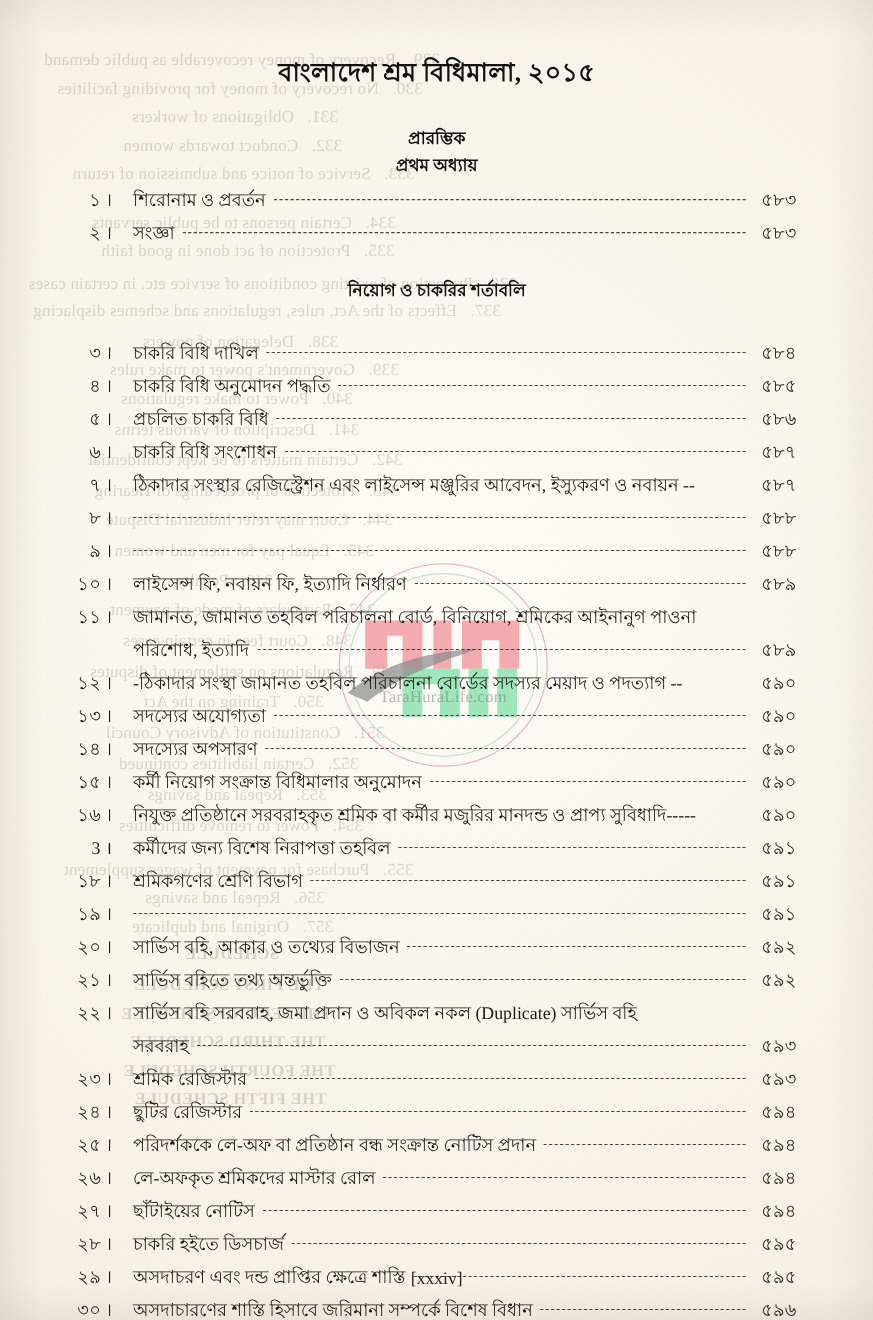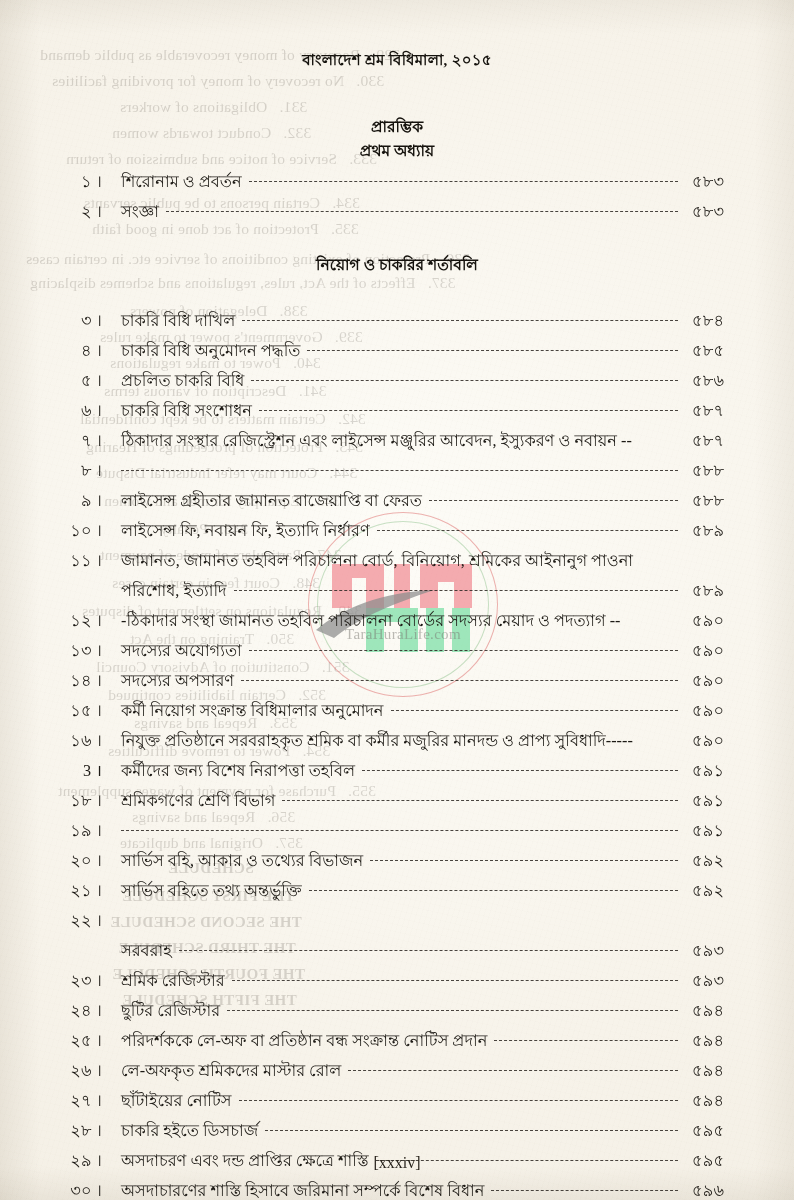--- a/index.html
+++ b/index.html
@@ -115,21 +115,21 @@
     position: absolute;
     inset: 0;
     color: #1d1a15;
   }
   .doc-title {
     position: absolute;
     top: 48px;
     left: 0;
     width: 100%;
     text-align: center;
-    font-size: 15px;
+    font-size: 23px;
     font-weight: bold;
     letter-spacing: .3px;
     color: #15120d;
   }
 
   .chapter {
     position: absolute;
     left: 0;
     width: 100%;
     text-align: center;
@@ -335,21 +335,20 @@
           </div>
           <div class="row">
             <span class="num">৮ ।</span>
             <span class="dandaspace"></span>
             <span class="leader"></span>
             <span class="pg">৫৮৮</span>
           </div>
           <div class="row">
             <span class="num">৯ ।</span>
             <span class="dandaspace"></span>
-            <span class="label">লাইসেন্স গ্রহীতার জামানত বাজেয়াপ্তি বা ফেরত</span>
             <span class="leader"></span>
             <span class="pg">৫৮৮</span>
           </div>
           <div class="row">
             <span class="num">১০ ।</span>
             <span class="dandaspace"></span>
             <span class="label">লাইসেন্স ফি, নবায়ন ফি, ইত্যাদি নির্ধারণ</span>
             <span class="leader"></span>
             <span class="pg">৫৮৯</span>
           </div>
@@ -432,20 +431,21 @@
           <div class="row">
             <span class="num">২১ ।</span>
             <span class="dandaspace"></span>
             <span class="label">সার্ভিস বহিতে তথ্য অন্তর্ভুক্তি</span>
             <span class="leader"></span>
             <span class="pg">৫৯২</span>
           </div>
           <div class="row noleader">
             <span class="num">২২ ।</span>
             <span class="dandaspace"></span>
+            <span class="label">সার্ভিস বহি সরবরাহ, জমা প্রদান ও অবিকল নকল (Duplicate) সার্ভিস বহি</span>
             <span class="leader"></span>
             <span class="pg"></span>
           </div>
           <div class="row cont">
             <span class="num"></span>
             <span class="dandaspace"></span>
             <span class="label">সরবরাহ</span>
             <span class="leader"></span>
             <span class="pg">৫৯৩</span>
           </div>

